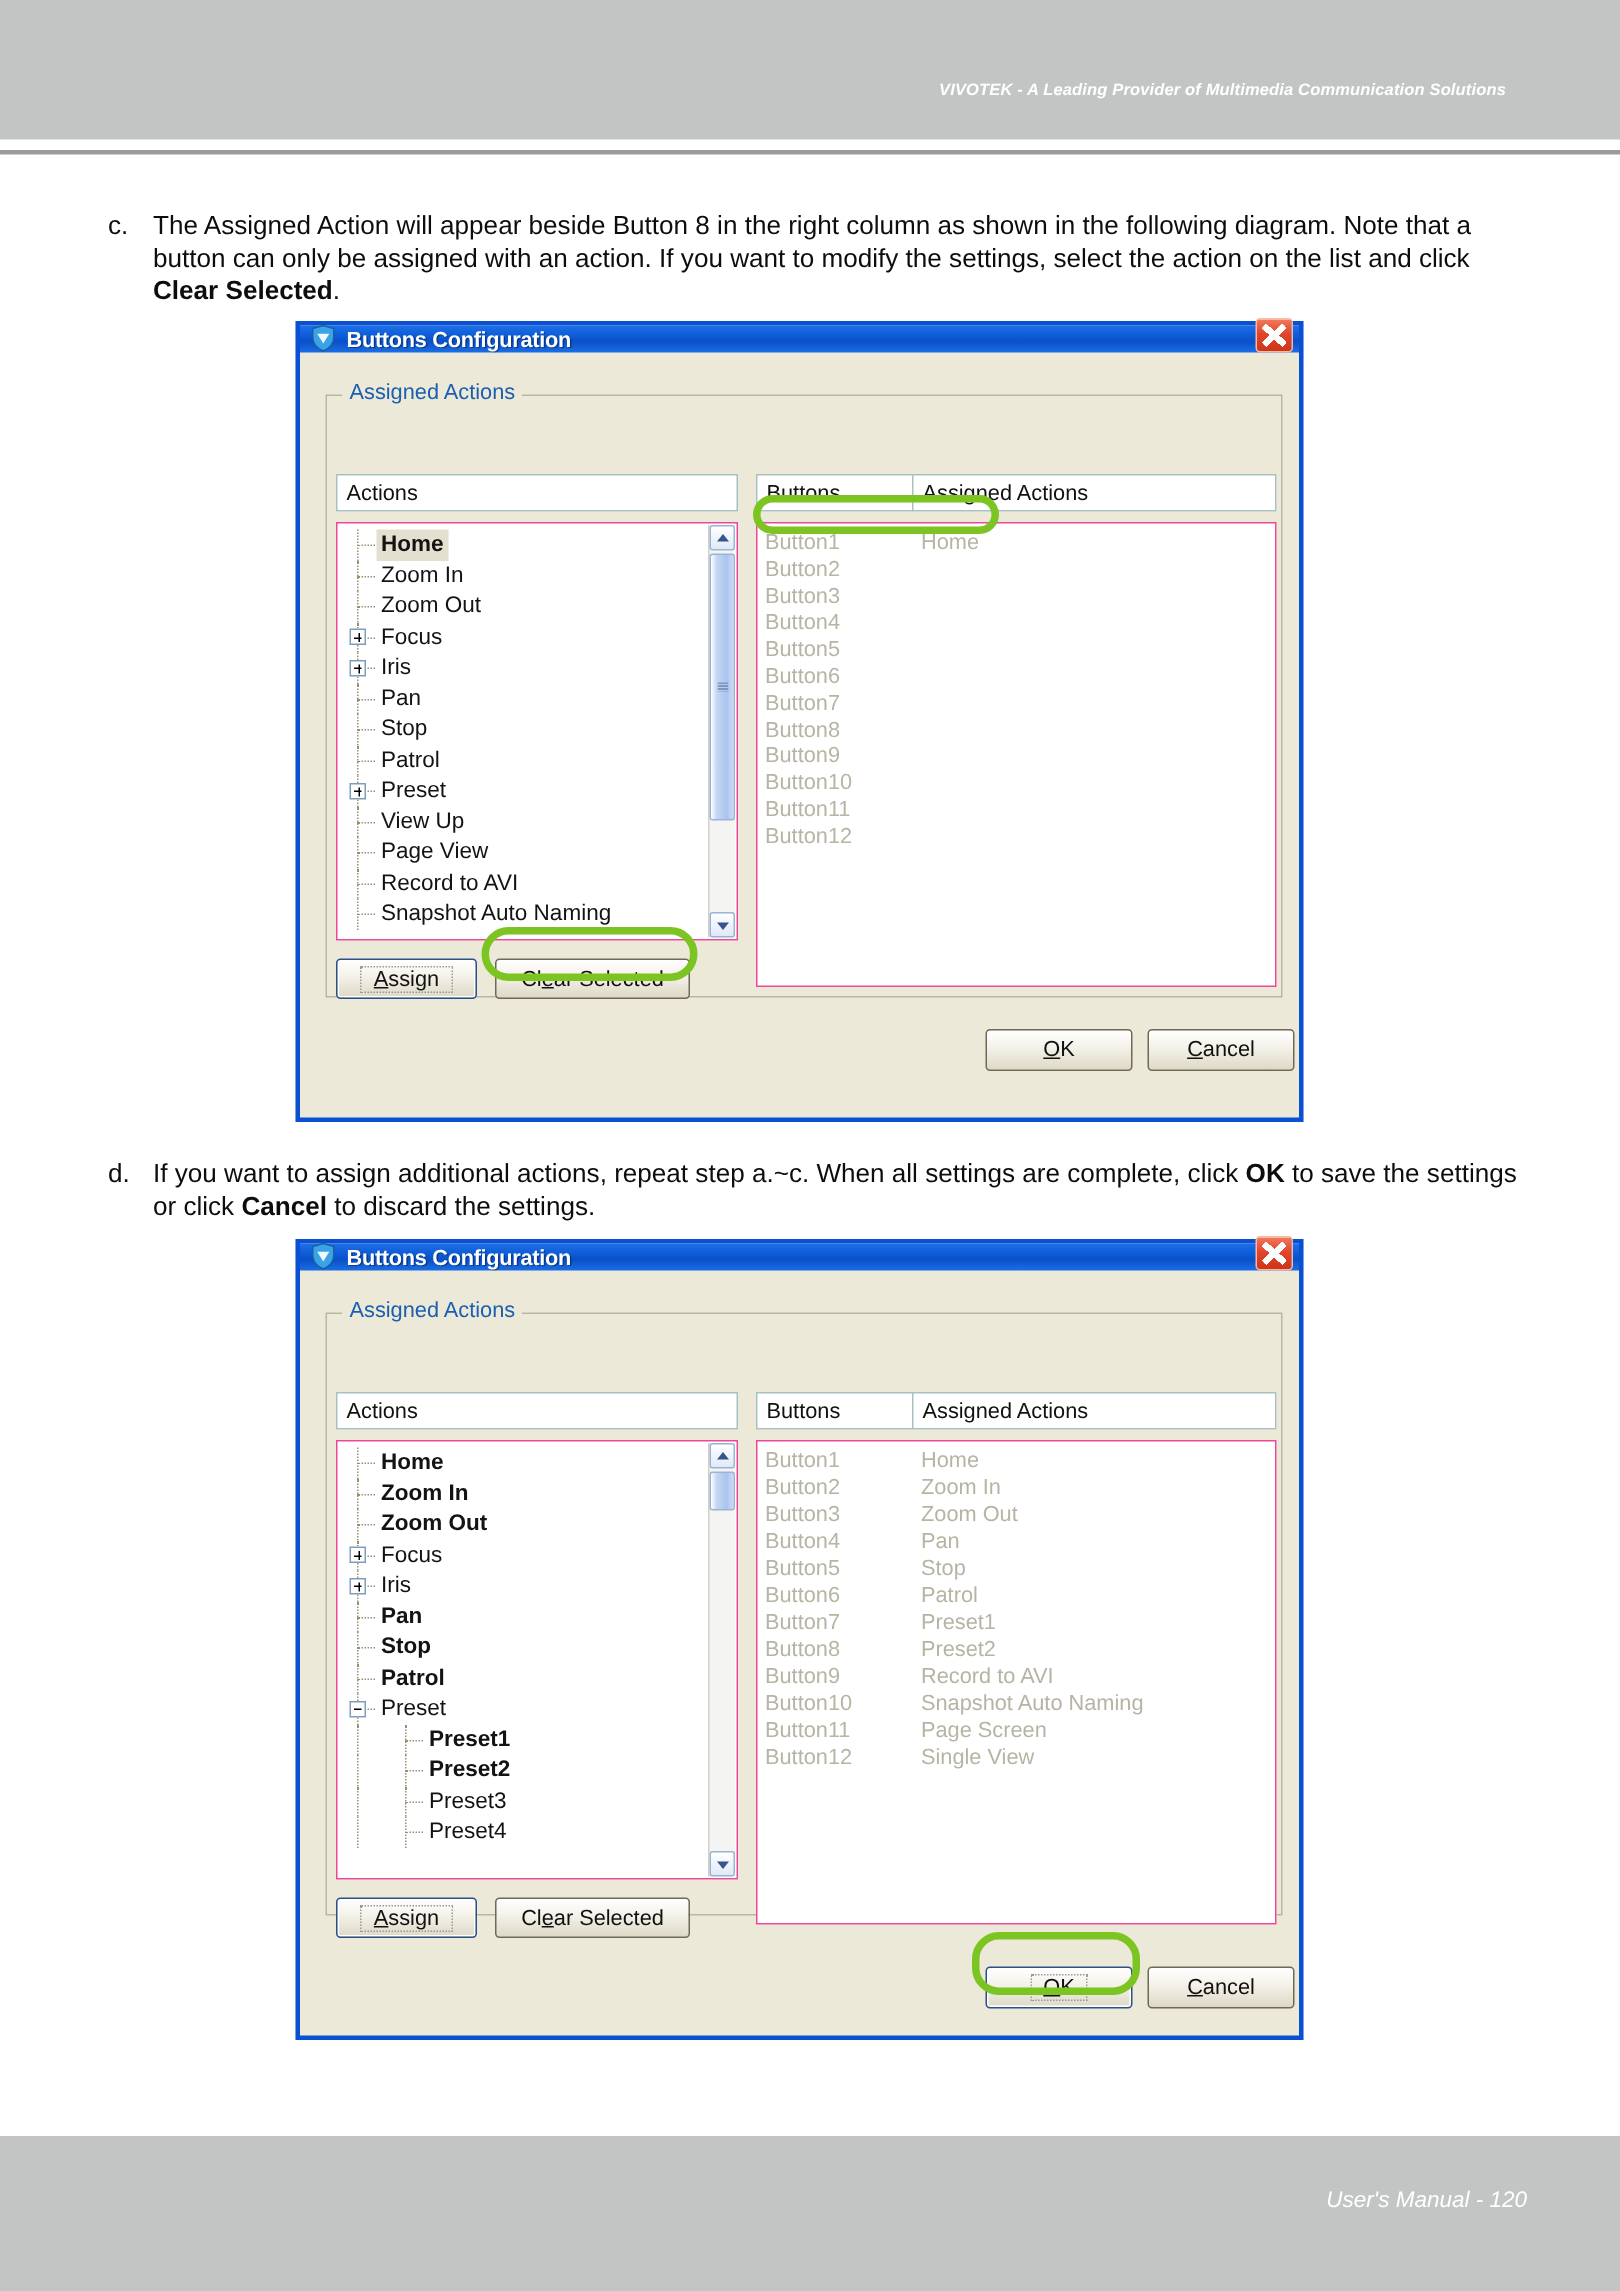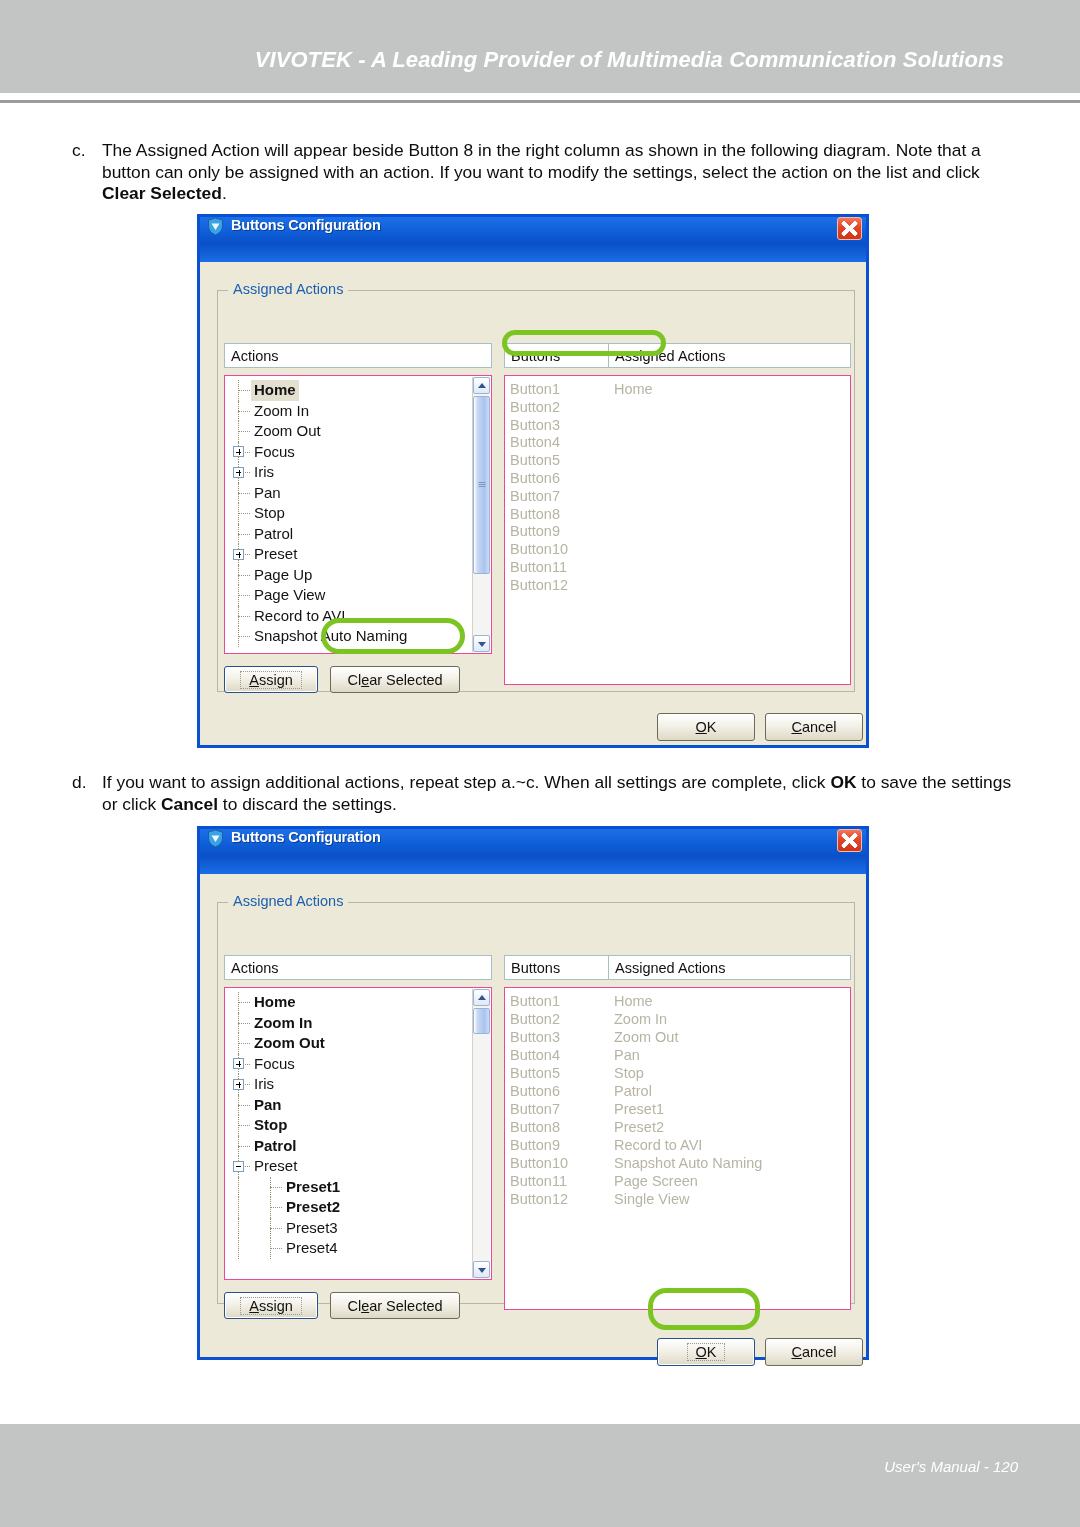--- a/index.html
+++ b/index.html
@@ -12,21 +12,21 @@
   }
 
   
   .page-header{
     position:absolute;left:0;top:0;width:1080px;height:93px;
     background:#c3c5c4;
   }
   .page-header-title{
     position:absolute;right:76px;top:60px;
     transform:translateY(-50%);
-    font-size:22px;font-style:italic;font-weight:bold;
+    font-size:11px;font-style:italic;font-weight:bold;
     color:#ffffff;letter-spacing:.1px;white-space:nowrap;
   }
   .header-rule{
     position:absolute;left:0;top:100px;width:1080px;height:3px;
     background:#9a9c9b;
   }
   .page-footer{
     position:absolute;left:0;top:1424px;width:1080px;height:103px;
     background:#c3c5c4;
   }
@@ -48,23 +48,23 @@
   #para-d{left:72px;top:772px;width:942px;}
 
   
   .dialog{
     position:absolute;
     background:#ece9d8;
     border:3px solid #0a50d2;
     box-sizing:border-box;
   }
   .titlebar{
-    position:relative;height:45px;
+    position:relative;height:18px;
     background:linear-gradient(to bottom,#1d6fe8 0%,#0d5cd6 38%,#0a50c8 60%,#1b6ee6 100%);
-    display:flex;align-items:flex-start;padding:0 4px 0 6px;
+    display:flex;align-items:flex-end;padding:0 4px 0 6px;
   }
   .tb-icon{
     width:19px;height:19px;flex:0 0 auto;margin-right:6px;position:relative;
   }
   .tb-icon svg{display:block;}
   .tb-title{
     flex:1 1 auto;
     font-size:14.5px;font-weight:bold;color:#ffffff;
     text-shadow:1px 1px 0 rgba(0,0,0,.35);
     white-space:nowrap;letter-spacing:-.2px;
@@ -300,21 +300,21 @@
           </div>
           <div class="tnode">
             <span class="vline"></span>
             <span class="tdash"></span>
             <span class="plus"></span>
             <span class="tlabel">Preset</span>
           </div>
           <div class="tnode">
             <span class="vline"></span>
             <span class="tdash"></span>
-            <span class="tlabel">Page Up</span>
+            <span class="tlabel">View Up</span>
           </div>
           <div class="tnode">
             <span class="vline"></span>
             <span class="tdash"></span>
             <span class="tlabel">Page View</span>
           </div>
           <div class="tnode">
             <span class="vline"></span>
             <span class="tdash"></span>
             <span class="tlabel">Record to AVI</span>

